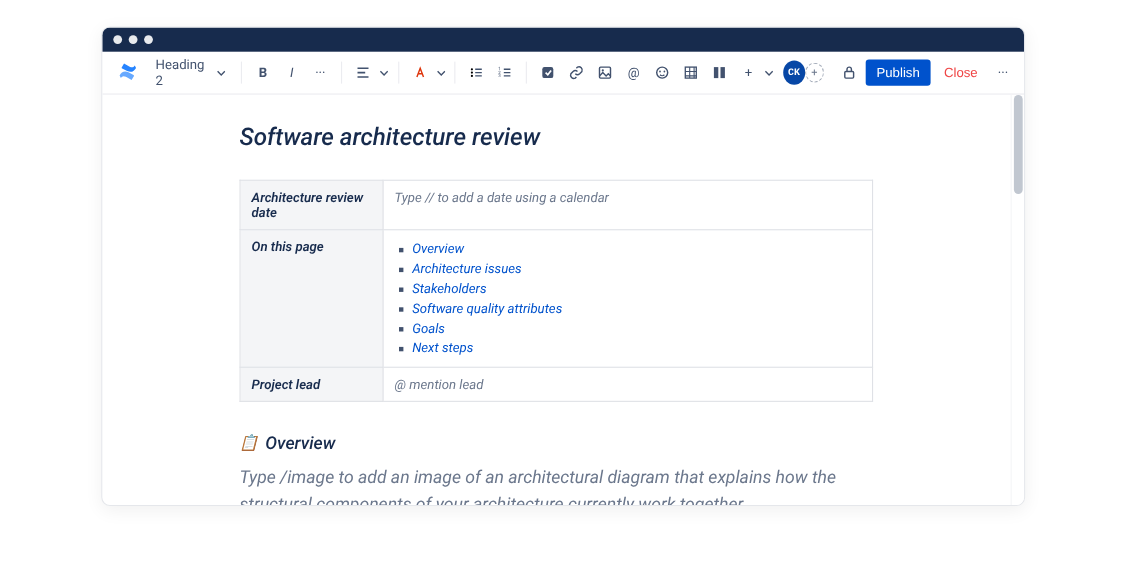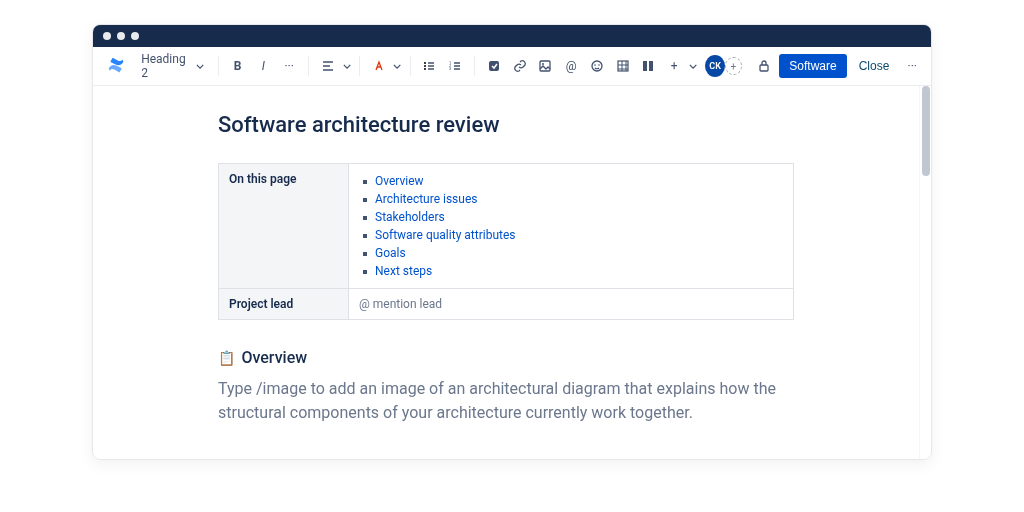--- a/index.html
+++ b/index.html
@@ -50,33 +50,33 @@
   }
   .sep { width: 1px; height: 20px; background: #ebecf0; margin: 0 4px; }
   .tbtn {
     width: 24px; height: 24px; display:flex; align-items:center; justify-content:center;
     border-radius: 3px; cursor:pointer; color:#42526e;
   }
   .tbtn svg{ width:14px; height:14px; }
   .spacer { flex: 1; }
   .avatar {
     width: 22px; height: 22px; border-radius:50%; background:#0747a6;
-    color:#fff; font-size:9px; font-weight:600; display:flex; align-items:center; justify-content:center;
+    color:#fff; font-size:9px; font-weight:600; display:flex; align-items:center; justify-content:center;font-family:Liberation Mono, monospace;
   }
   .add-people { width:18px; height:18px; border-radius:50%; border:1px dashed #a5adba; display:flex; align-items:center; justify-content:center; color:#6b778c; font-size:10px; margin-left:-4px; cursor:pointer; background:#fff;}
   .btn-primary {
     background:#0052cc; color:#fff; border:none; padding:5px 10px; border-radius:3px;
     font-weight:500; cursor:pointer; font-size:12px;
   }
-  .btn-link { background:none; border:none; color:#0c4a6e; padding:5px 8px; cursor:pointer; font-size:12px;text-align:center; }
+  .btn-link { background:none; border:none; color:#ef4444; padding:5px 8px; cursor:pointer; font-size:12px;text-align:center; }
   .content-wrap { flex:1; overflow-y:auto; display:flex; }
   .scrollbar { width:12px; background:#fff; border-left:1px solid #f4f5f7; position:relative; }
   .scroll-thumb { position:absolute; top:0; left:2px; width:8px; height:90px; background:#c1c7d0; border-radius:4px; }
   .content { flex:1; padding: 16px 0 40px; }
-  .page { width: 576px; margin: 0 auto; }
+  .page { width: 576px; margin: 0 auto; font-style: italic; }
   h1.page-title {
     color:#172b4d; font-size:22px; font-weight:500; margin: 10px 0 26px;
   }
   table.meta {
     width:100%; border-collapse:collapse; font-size:12px; color:#172b4d;
     border:1px solid #dfe1e6;
   }
   table.meta th {
     background:#f4f5f7; text-align:left; font-weight:600; padding:8px 10px;
     border:1px solid #dfe1e6; width:130px; vertical-align:top;
@@ -223,32 +223,36 @@
           <span>CK</span>
         </div>
       <div class="add-people">+</div>
 
       <div class="tbtn" style="margin-left:8px;">
         <svg viewBox="0 0 14 14">
             <rect x="3" y="6" width="8" height="6" rx="1" fill="none" stroke="#42526e" stroke-width="1.3"></rect>
             <path d="M5 6V4a2 2 0 014 0v2" fill="none" stroke="#42526e" stroke-width="1.3"></path>
           </svg>
       </div>
-      <button class="btn-primary">Software</button>
+      <button class="btn-primary">Publish</button>
       <button class="btn-link">Close</button>
       <div class="tbtn">···</div>
     </div>
 
     <div class="content-wrap">
       <div class="content">
         <div class="page">
           <h1 class="page-title">Software architecture review</h1>
 
           <table class="meta">
             <tbody>
+                <tr>
+              <th>Architecture review date</th>
+              <td>Type // to add a date using a calendar</td>
+            </tr>
             <tr>
               <th>On this page</th>
               <td>
                 <ul class="toc">
                   <li><a href="#">Overview</a></li>
                   <li><a href="#">Architecture issues</a></li>
                   <li><a href="#">Stakeholders</a></li>
                   <li><a href="#">Software quality attributes</a></li>
                   <li><a href="#">Goals</a></li>
                   <li><a href="#">Next steps</a></li>

